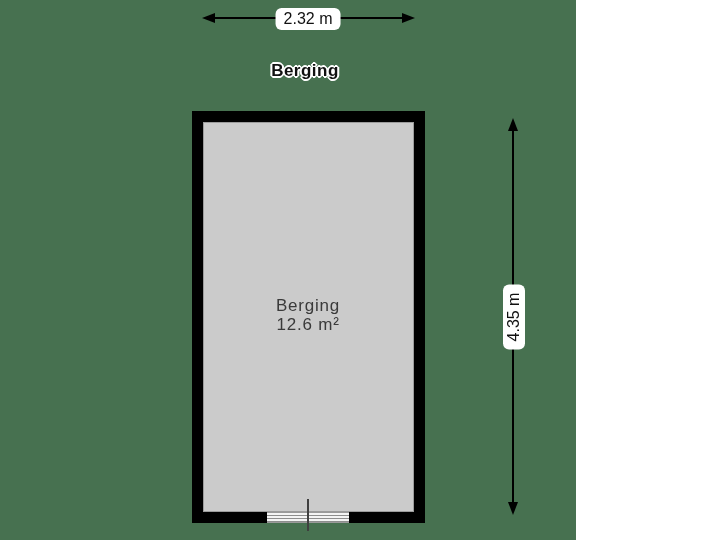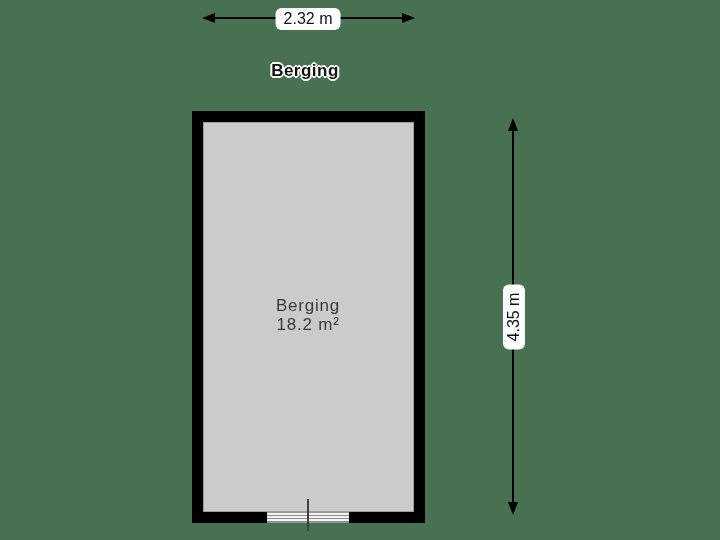--- a/index.html
+++ b/index.html
@@ -1,18 +1,18 @@
 <!DOCTYPE html>
 <html style="--background: #477150; --wall: #000000; --floor: #cbcbcb; --label-bg: #ffffff; --text: #111111;"><head>
 <meta charset="utf-8">
 <style>
   html, body { margin: 0; padding: 0; }
   .canvas {
     position: relative;
-    width: 720px;
+    width: 576px;
     height: 540px;
     background: var(--background, #477150);
     overflow: hidden;
     font-family: "Liberation Sans", sans-serif;
     text-decoration: underline;
   }
 
   
   .room-outer {
     position: absolute;
@@ -143,21 +143,21 @@
 
   <div class="plan-title">Berging</div>
 
   <div class="room-outer"></div>
   <div class="room-floor"></div>
   <div class="window-symbol"></div>
   <div class="window-mullion"></div>
 
   <div class="room-label">
     <div>Berging</div>
-    <div>18.2 m²</div>
+    <div>12.6 m²</div>
   </div>
 
   <div>
     <div class="dim-line-v"></div>
     <div class="arrowhead up"></div>
     <div class="arrowhead down"></div>
     <div class="dim-label height">4.35 m</div>
   </div>
 
 </div>

